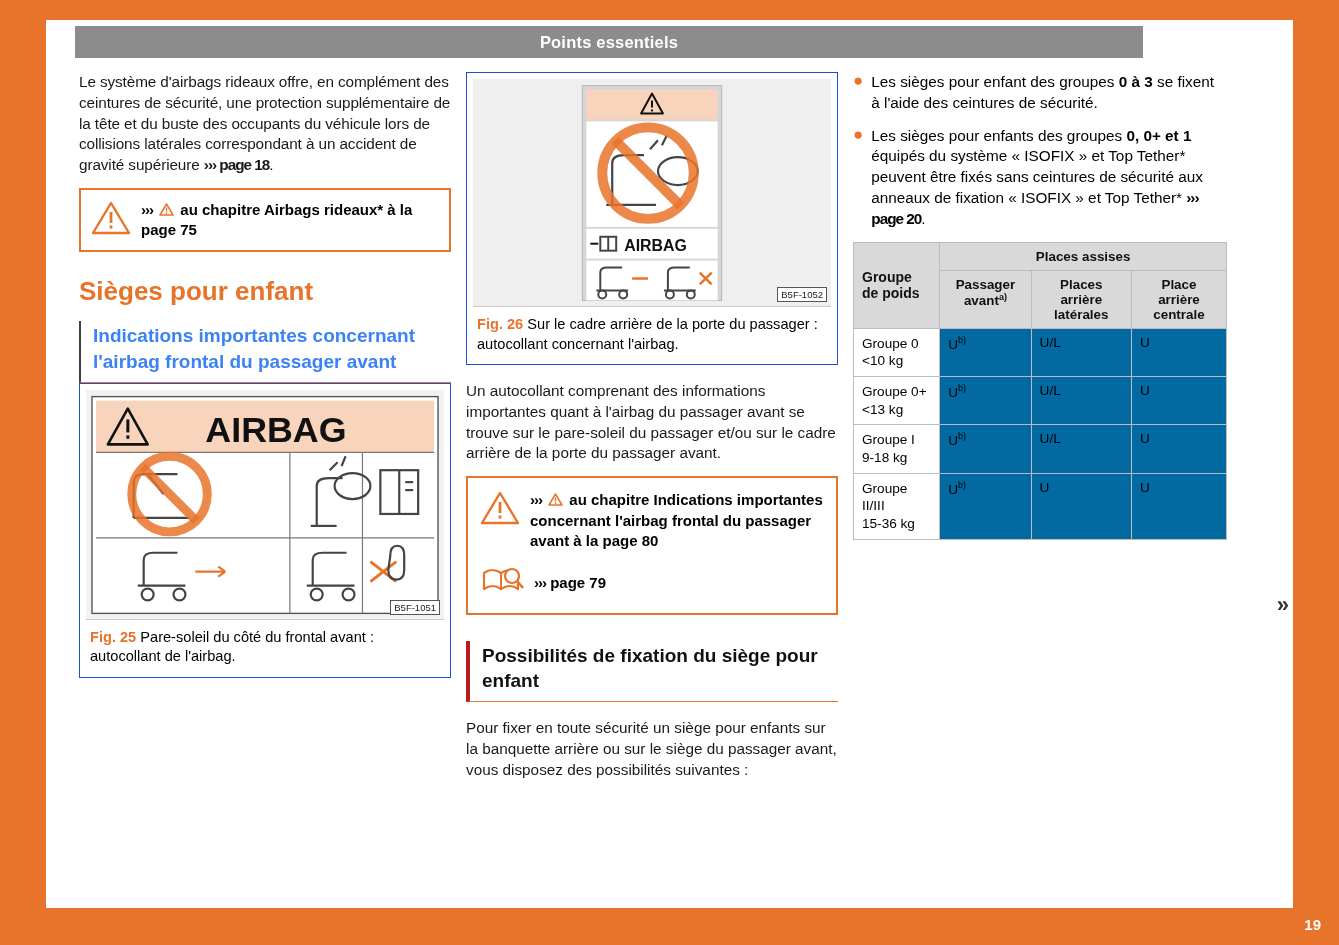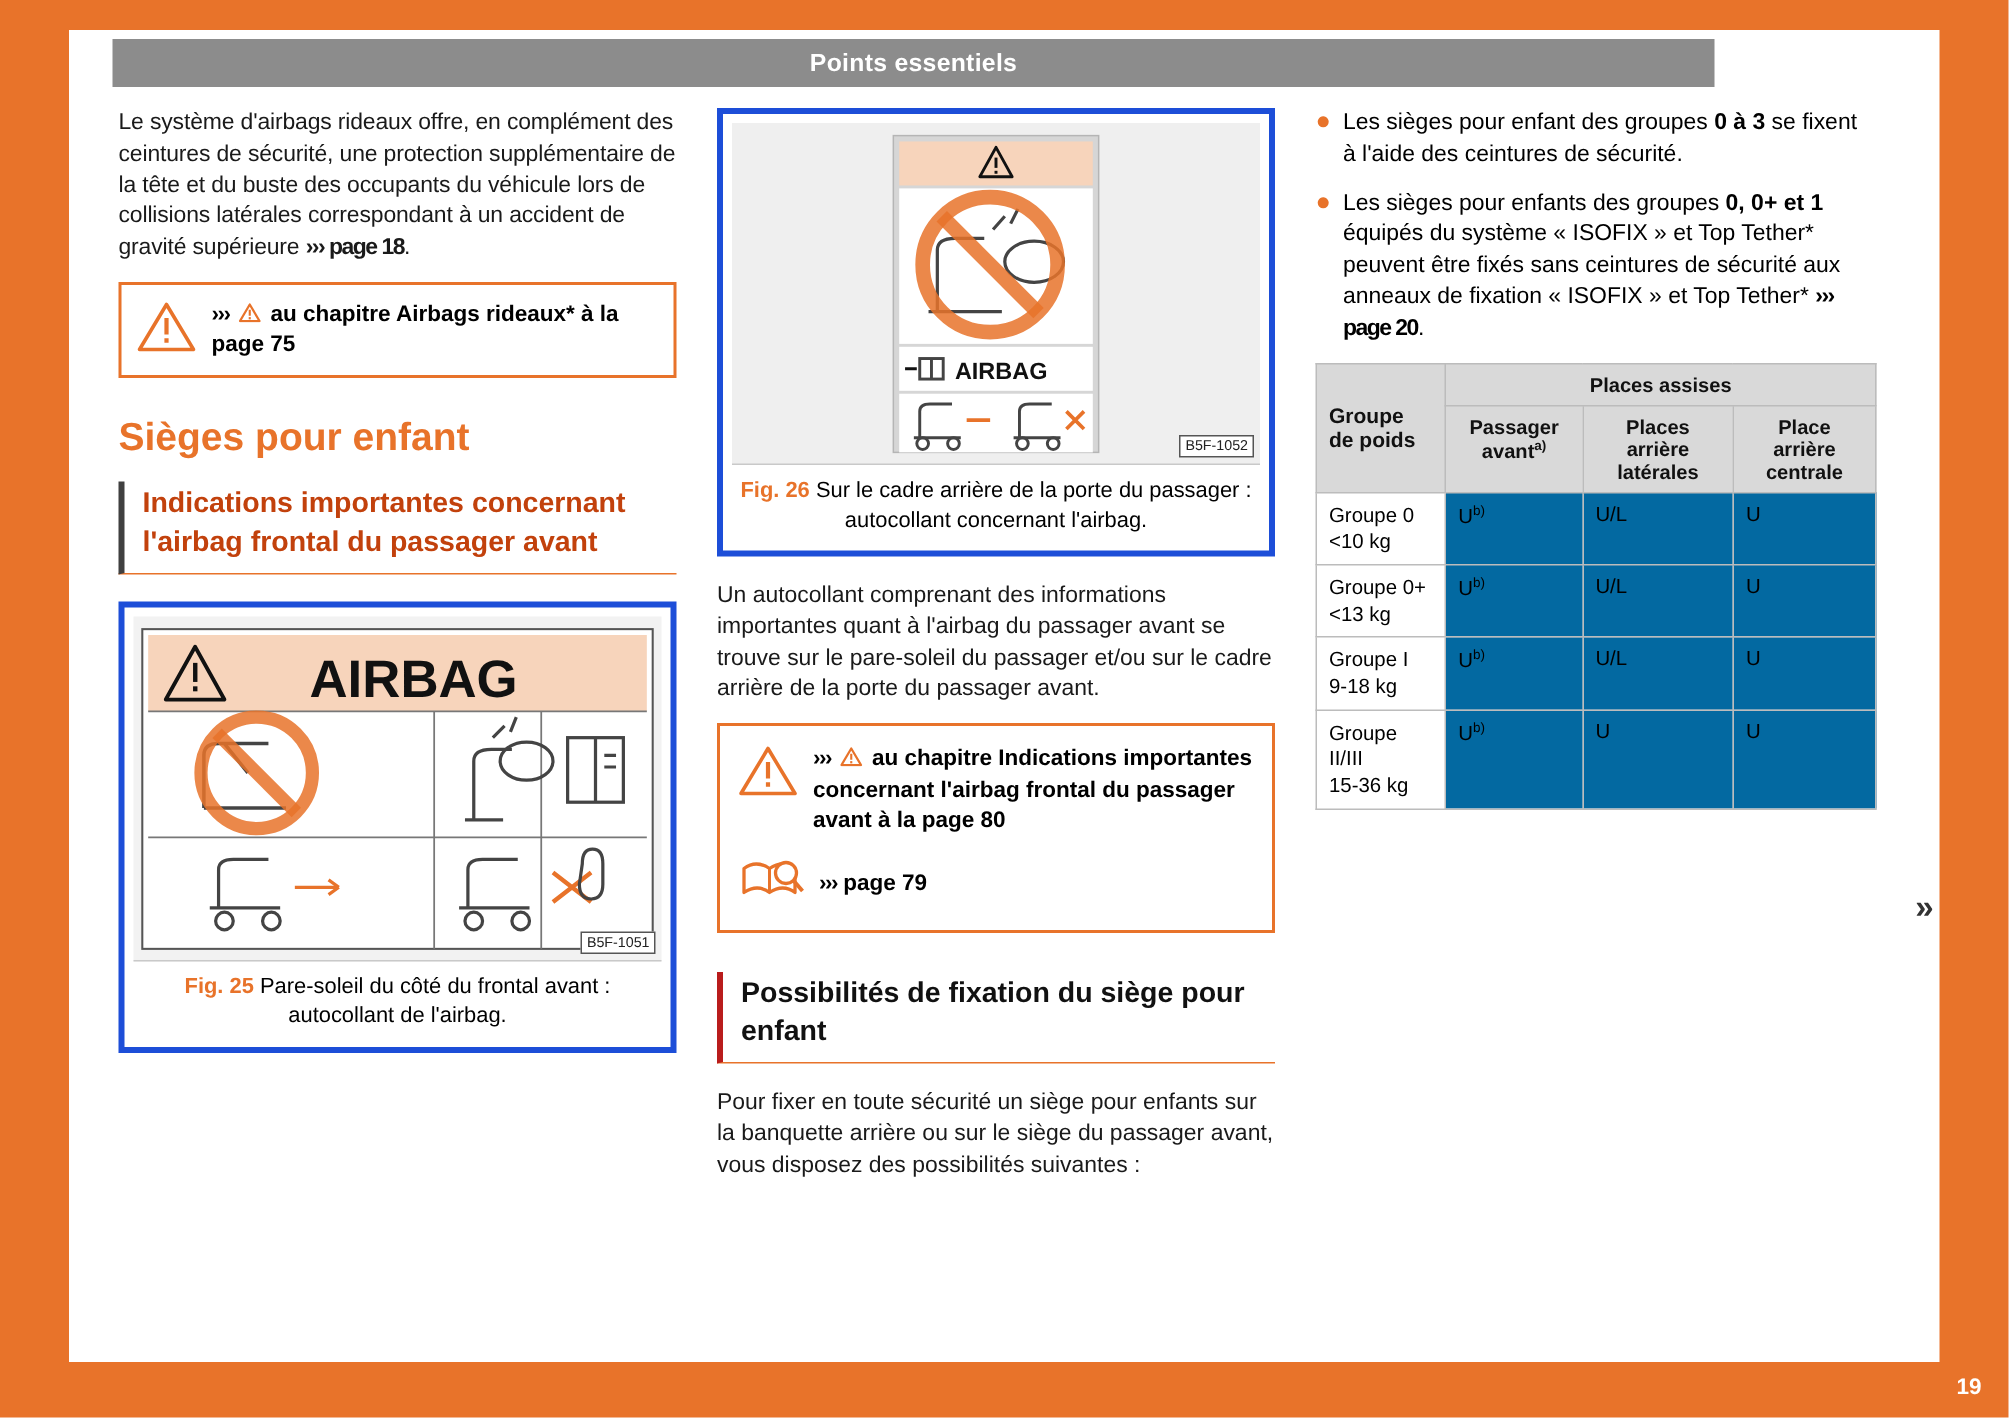--- a/index.html
+++ b/index.html
@@ -25,21 +25,21 @@
     font-size: 16.5px;
     font-weight: bold;
     display: flex; align-items: center; justify-content: center;
     letter-spacing: .2px;
   }
   .cols {
     position: absolute;
     left: 33px; top: 52px;
     width: 1190px;
     display: flex;
-    gap: 27px;
+    gap: 15px;
   }
   .col { width: 372px; }
   p, li { font-size: 15.3px; line-height: 1.36; color: #1a1a1a; margin: 0 0 12px 0; }
   .lead { letter-spacing: -0.1px; }
   .ref { font-weight: bold; }
   .chev { font-weight: bold; letter-spacing: -1px; }
 
   
   .notebox {
     border: 2px solid #e8732a;
@@ -57,47 +57,46 @@
   .tri svg { display:block; }
 
   
   h1.section {
     color: #e8732a;
     font-size: 26px;
     margin: 24px 0 14px 0;
     font-weight: bold;
   }
   .subhead {
-    border-left: 4px solid #404040;
+    border-left: 2px solid #404040;
     border-bottom: 1px solid #e8732a;
     padding: 2px 0 8px 12px;
     font-size: 19px; font-weight: bold; line-height: 1.32;
-    margin-bottom: 18px;
-    color: #c2410c;
+    color: #3b82f6;
   }
   .subhead2 {
     border-left: 4px solid #b91c1c;
     border-bottom: 1px solid #e8732a;
     padding: 2px 0 8px 12px;
     font-size: 19px; font-weight: bold; line-height: 1.32;
     margin: 26px 0 16px 0;
     color: #111;
   }
 
   
   figure { margin: 0 0 12px 0; }
   .fig-img {
     border: 1px solid #bdbdbd;
     background: #efefef;
     position: relative;
     overflow: hidden;
   }
   .fig-cap { font-size: 14.6px; line-height: 1.34; margin-top: 8px; }
   .fig-num { color: #e8732a; font-weight: bold; }
-  .fig-box { border: 4px solid #1d4ed8; text-align: center; }
+  .fig-box { border: 1px solid #1d4ed8; }
   .fig-box .fig-cap { padding: 8px 10px 10px 10px; margin-top: 0; }
 
   .code-tag {
     position: absolute; right: 4px; bottom: 4px;
     background: #ffffff; border: 1px solid #555;
     font-size: 9.5px; font-family: "Liberation Sans", sans-serif;
     padding: 1px 3px; color: #222;
   }
 
   

